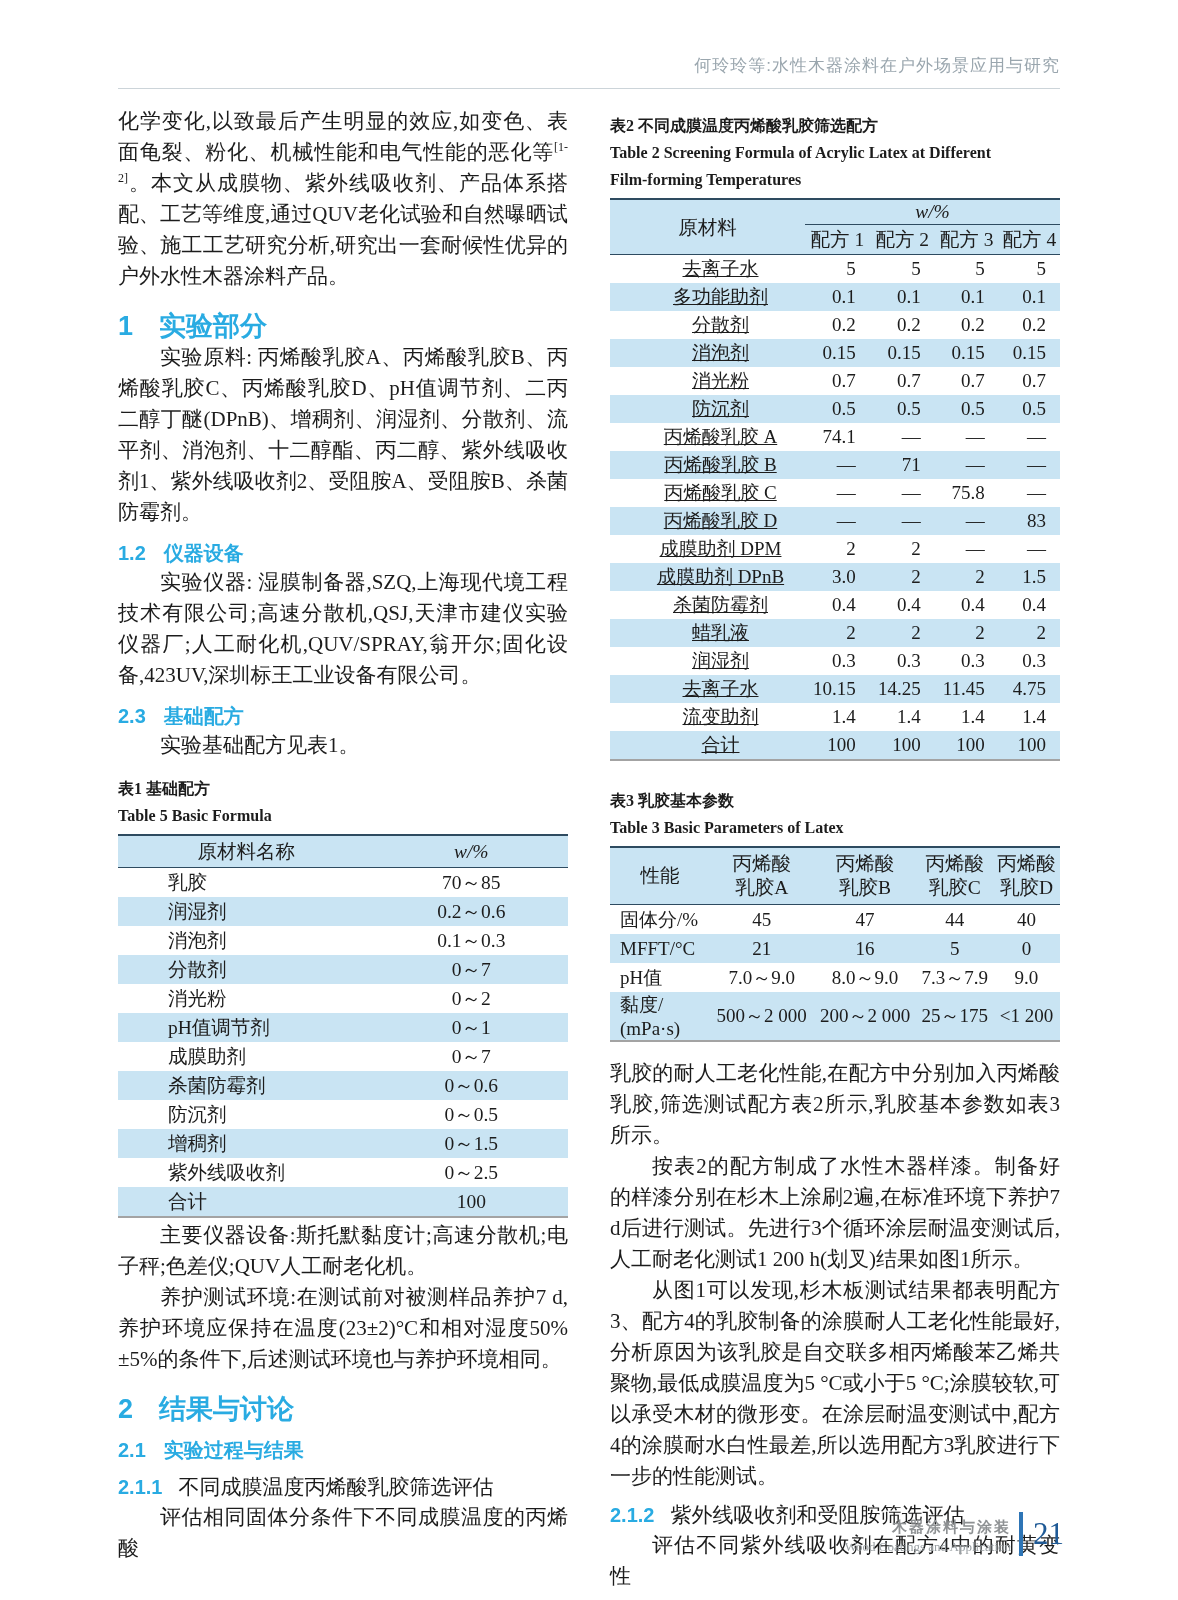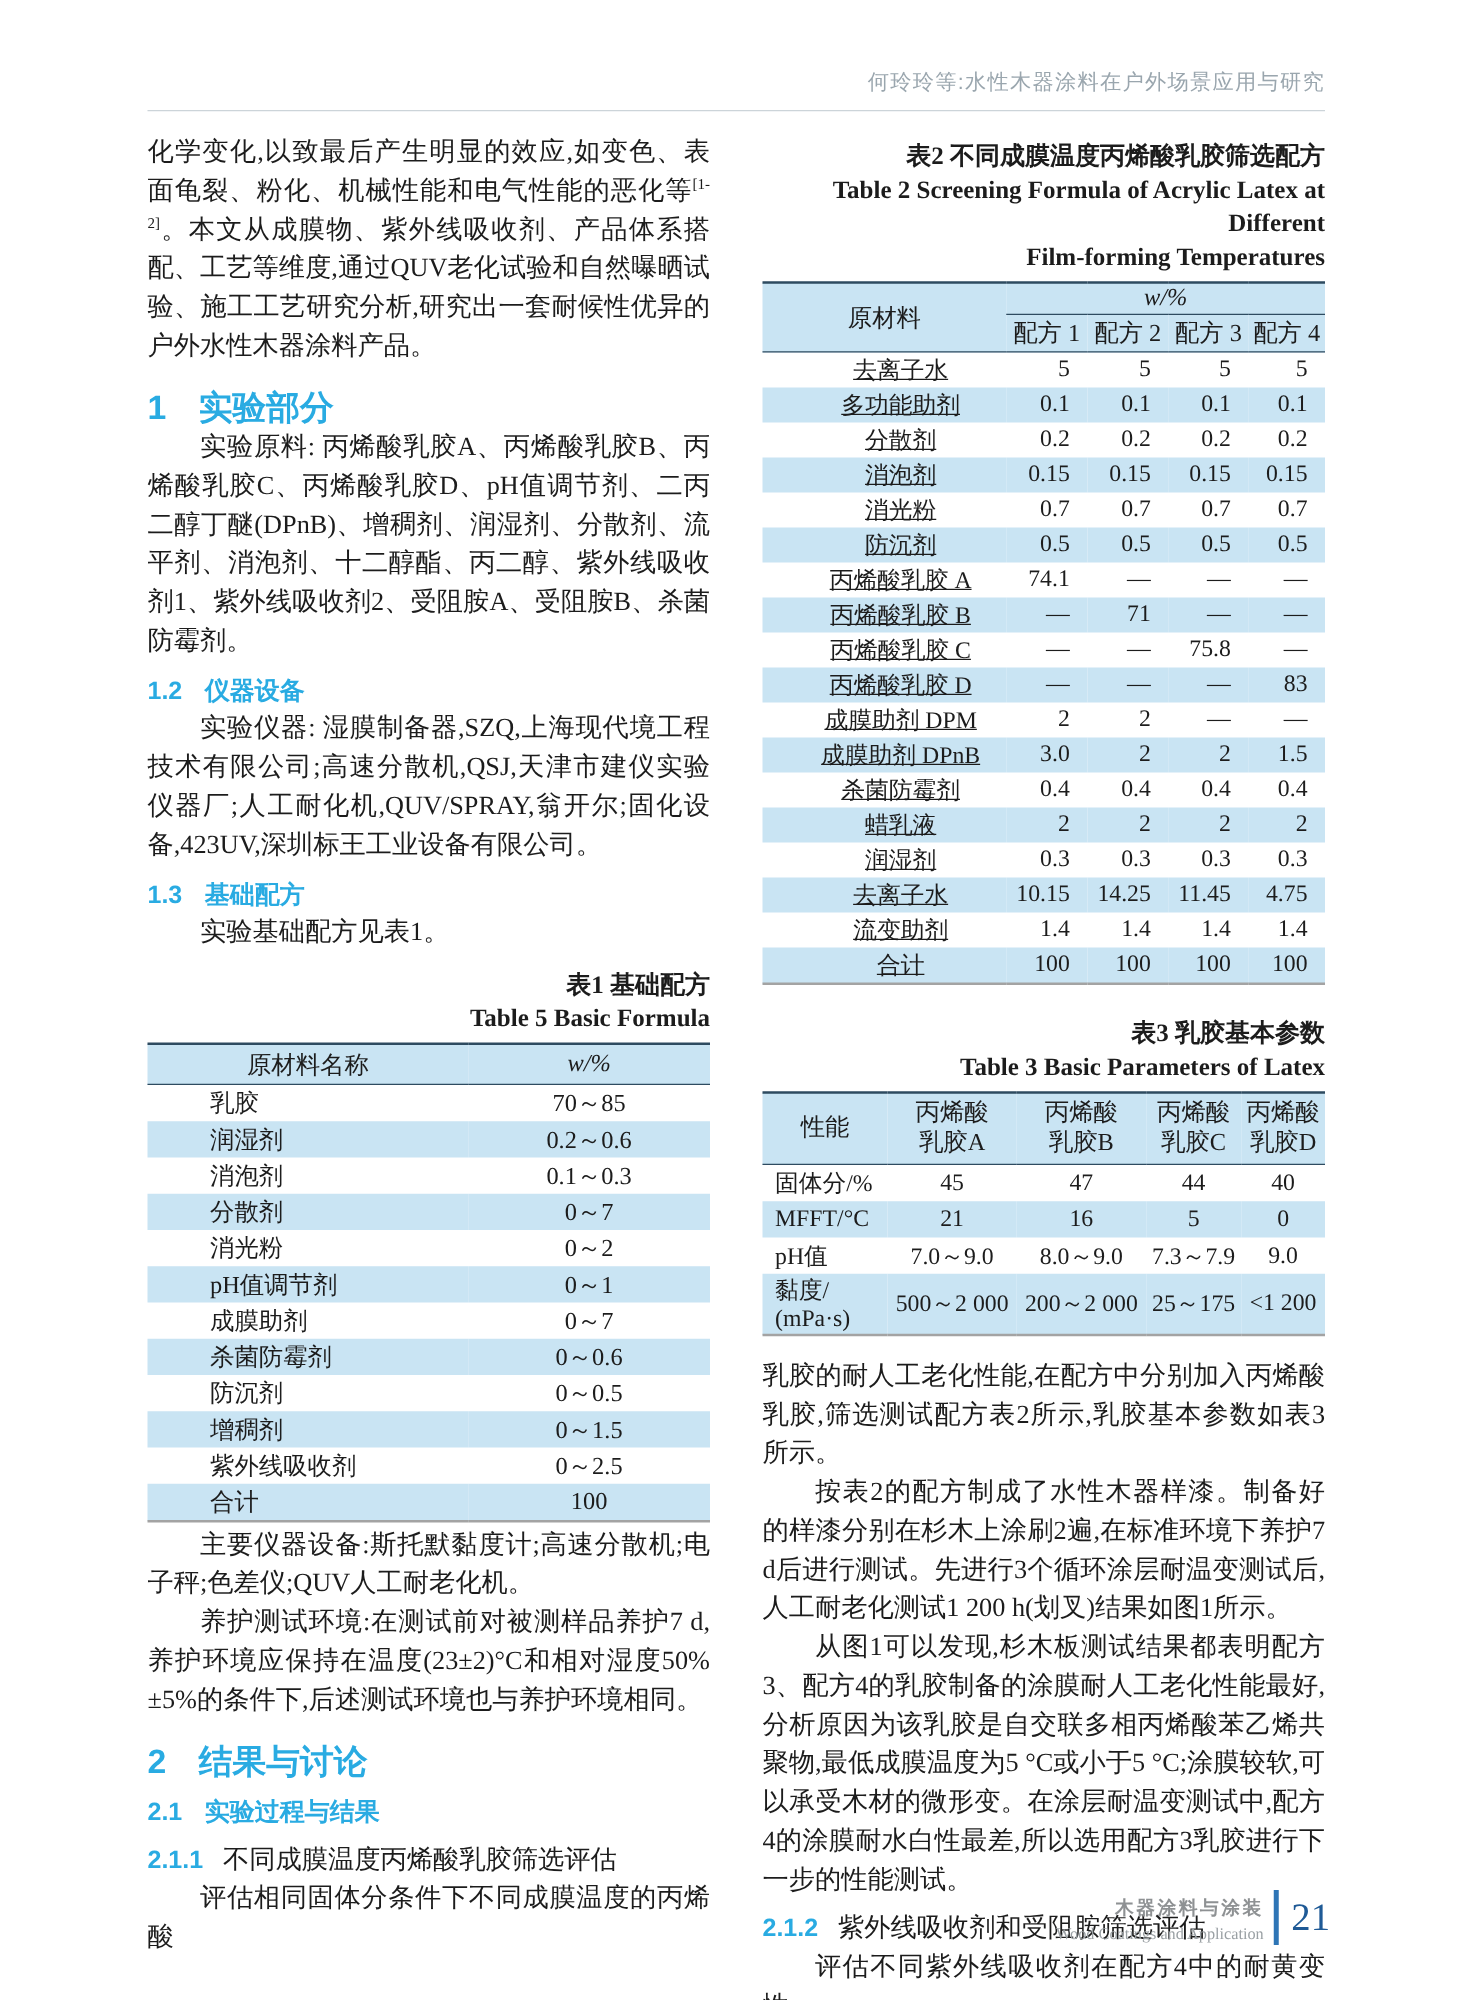--- a/index.html
+++ b/index.html
@@ -23,21 +23,21 @@
          font-size:27px;font-weight:bold;margin:18px 0 0 0;line-height:32px;}
   h1.sec .sec-num{margin-right:26px;}
   h2.subsec{font-family:"Liberation Sans","DejaVu Sans",sans-serif;color:#29abe2;
          font-size:20px;font-weight:bold;margin:12px 0 0 0;line-height:27px;}
   h2.subsec .sec-num{margin-right:18px;}
   h3.subsubsec{margin:9px 0 0 0;font-size:21px;font-weight:normal;line-height:29px;}
   h3.subsubsec .h3-num{font-family:"Liberation Sans","DejaVu Sans",sans-serif;
          color:#29abe2;font-weight:bold;font-size:20px;margin-right:16px;}
   h3.subsubsec .h3-title{color:#1c1c1c;}
 
-  .tbl-title{text-align:right;font-weight:bold;font-size:20px;line-height:27px;margin:0;
+  .tbl-title{text-align:left;font-weight:bold;font-size:16px;line-height:27px;margin:0;
          white-space:pre-line;}
   .tbl-title-cn{margin-top:14px;}
 
   table.datatable{width:100%;border-collapse:collapse;margin-top:5px;
          border-top:2px solid #2e4b60;border-bottom:2px solid #a3a3a3;
          font-size:19.5px;}
   table.datatable thead th{background:#c9e4f3;font-weight:normal;padding:2px 0;
          border-bottom:1px solid #2e4b60;}
   table.datatable tbody tr:nth-child(even){background:#c9e4f3;}
   table.datatable td{height:29px;padding:0;white-space:pre-line;}
@@ -84,21 +84,21 @@
   <div class="col col-left">
     <p class="body noindent"><span>化学变化,以致最后产生明显的效应,如变色、表面龟裂、粉化、机械性能和电气性能的恶化等</span><sup class="ref">[1-2]</sup><span>。本文从成膜物、紫外线吸收剂、产品体系搭配、工艺等维度,通过QUV老化试验和自然曝晒试验、施工工艺研究分析,研究出一套耐候性优异的户外水性木器涂料产品。</span></p>
 
     <h1 class="sec"><span class="sec-num">1</span><span>实验部分</span></h1>
 
     <p class="body">实验原料: 丙烯酸乳胶A、丙烯酸乳胶B、丙烯酸乳胶C、丙烯酸乳胶D、pH值调节剂、二丙二醇丁醚(DPnB)、增稠剂、润湿剂、分散剂、流平剂、消泡剂、十二醇酯、丙二醇、紫外线吸收剂1、紫外线吸收剂2、受阻胺A、受阻胺B、杀菌防霉剂。</p>
 
     <h2 class="subsec"><span class="sec-num">1.2</span><span>仪器设备</span></h2>
     <p class="body">实验仪器: 湿膜制备器,SZQ,上海现代境工程技术有限公司;高速分散机,QSJ,天津市建仪实验仪器厂;人工耐化机,QUV/SPRAY,翁开尔;固化设备,423UV,深圳标王工业设备有限公司。</p>
 
-    <h2 class="subsec"><span class="sec-num">1.3</span><span>基础配方</span></h2>
+    <h2 class="subsec"><span class="sec-num">2.3</span><span>基础配方</span></h2>
     <p class="body">实验基础配方见表1。</p>
 
     <p class="tbl-title tbl-title-cn">表1  基础配方</p>
     <p class="tbl-title">Table 5  Basic Formula</p>
     <table class="datatable" id="t1">
       <colgroup>
           <col class="c1">
           <col class="c2">
         </colgroup>
       <thead>

